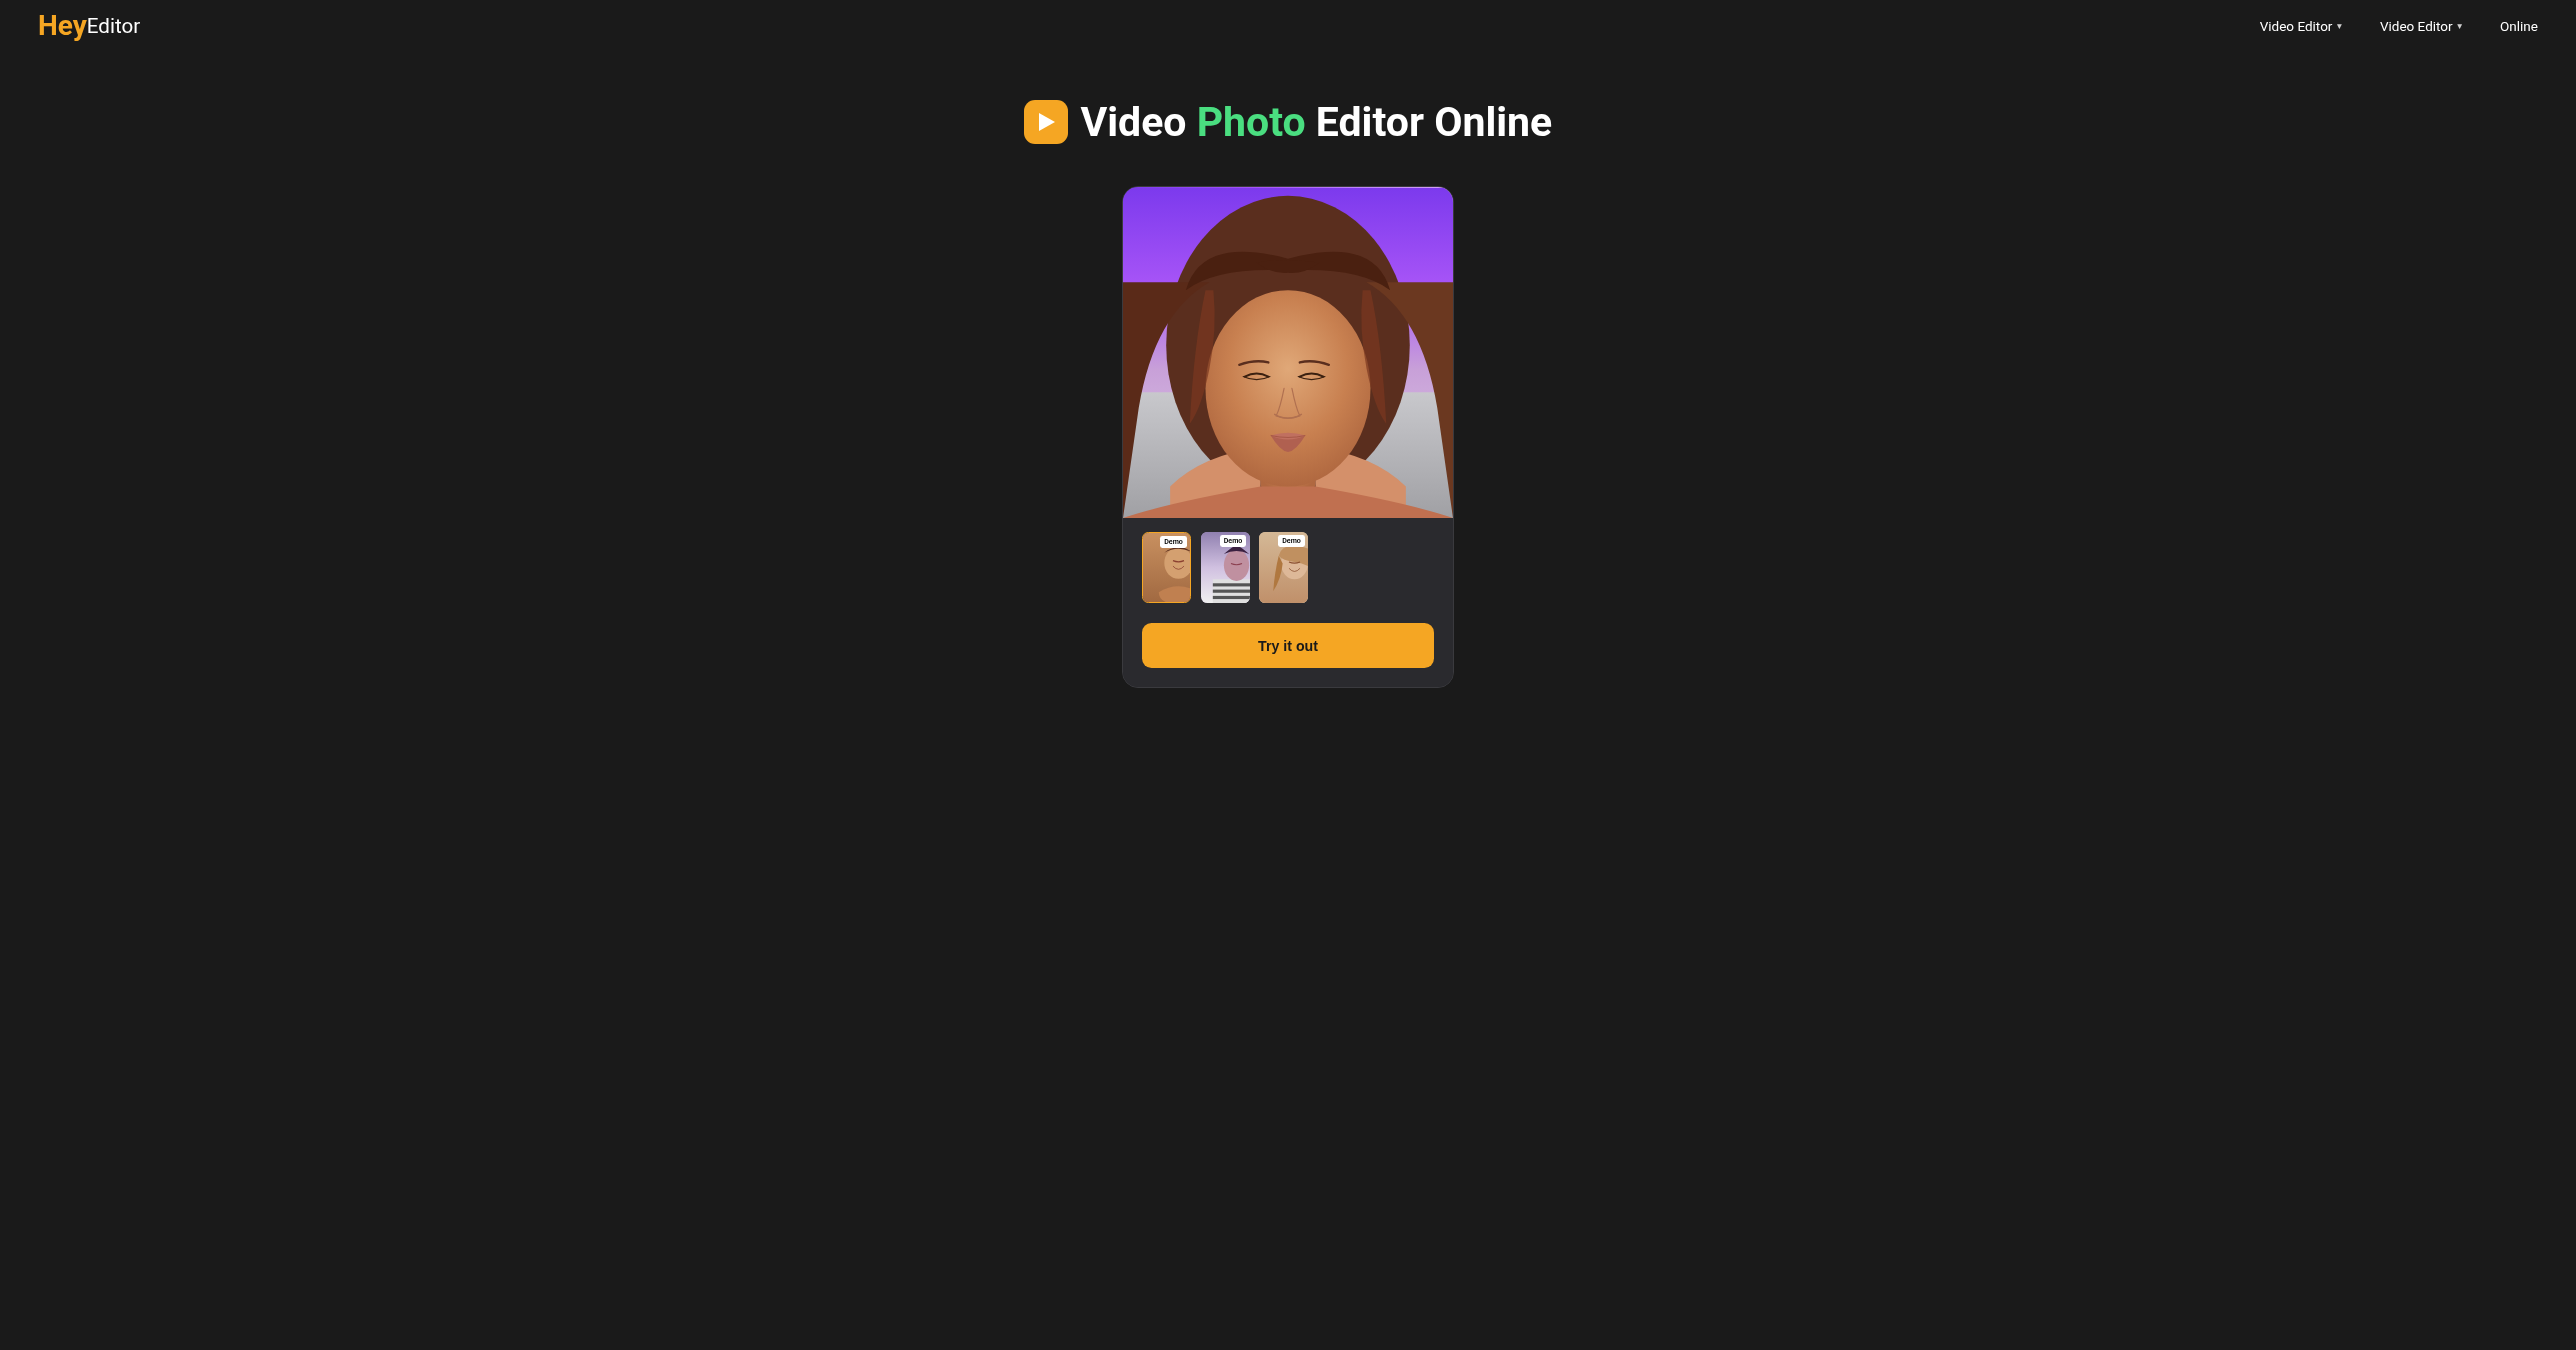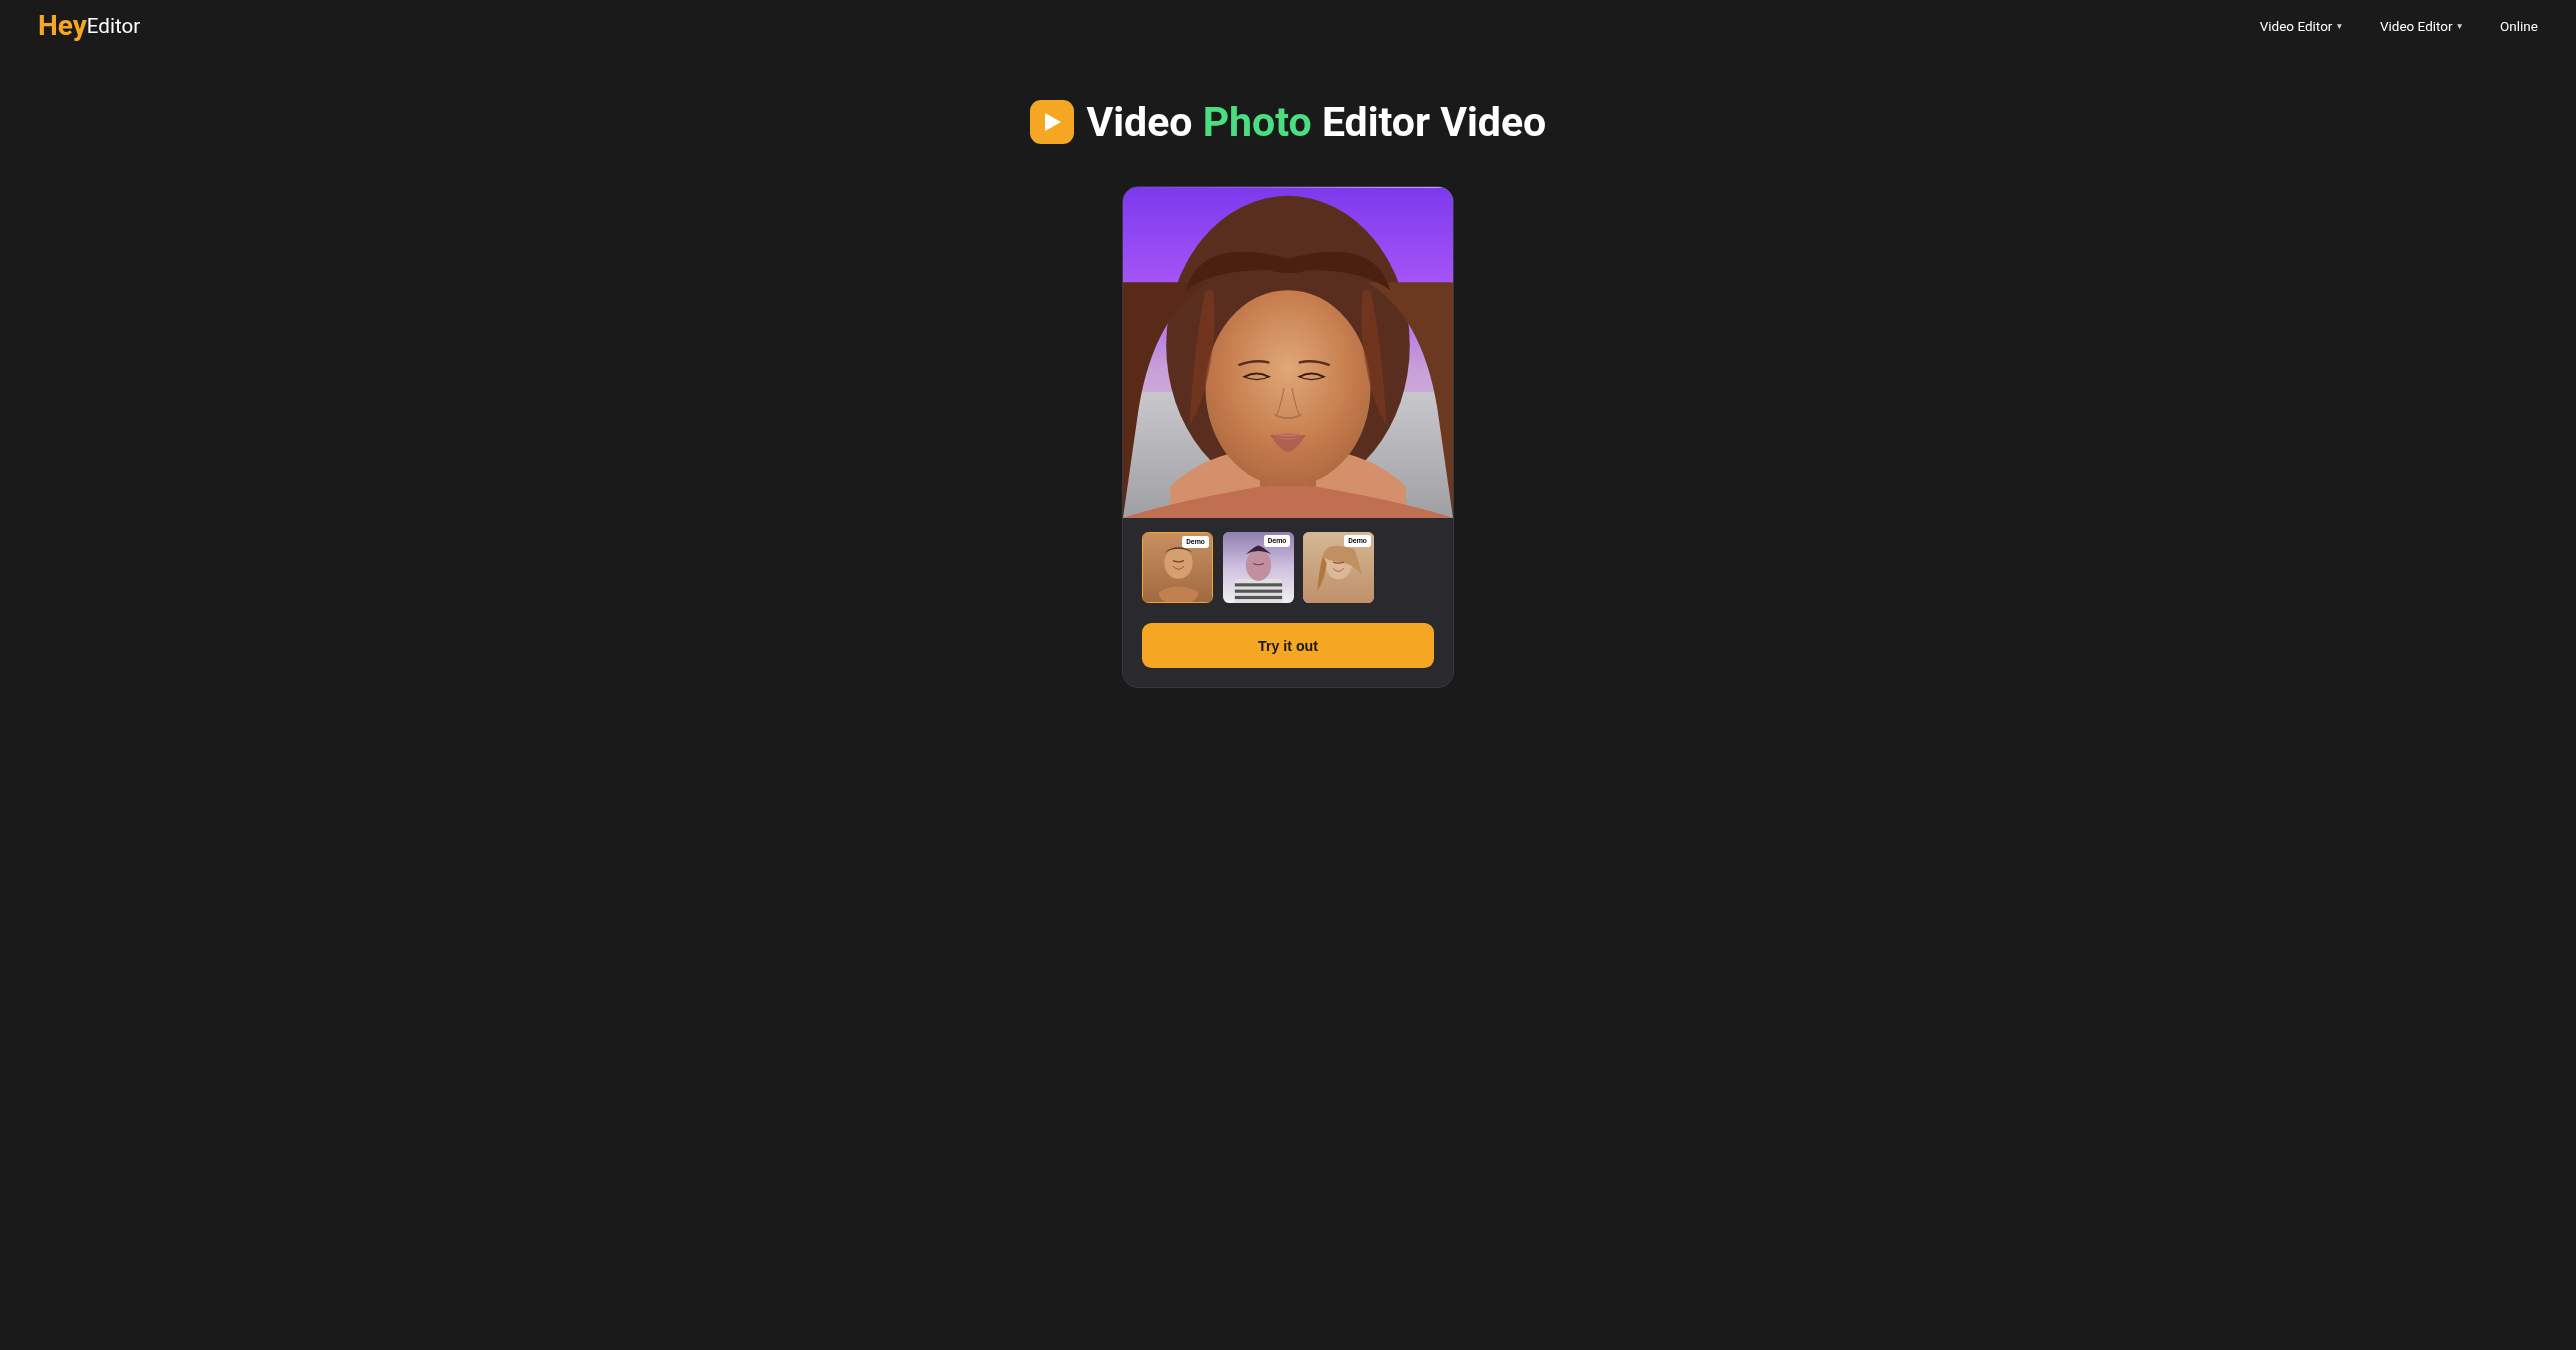--- a/index.html
+++ b/index.html
@@ -152,21 +152,21 @@
     .thumbnails-row {
       display: flex;
       gap: 9.5px;
       padding: 12.7px 19px;
       background-color: #2a2a2e;
       align-items: center;
     }
 
     .thumbnail-item {
       position: relative;
-      width: 71px;
+      width: 49px;
       height: 71px;
       border-radius: 6.3px;
       overflow: hidden;
       cursor: pointer;
       flex-shrink: 0;
     }
 
     .thumbnail-item.active {
       border: 1.6px solid #f5a623;
     }
@@ -266,21 +266,21 @@
   </ul>
 </nav>
 
 <main class="main-content">
 
   <div class="hero-title">
     <div class="play-icon-wrapper">
       <div class="play-triangle"></div>
     </div>
     <h1 class="title-text">
-      <span>Video </span><span class="title-video">Photo</span><span> Editor Video</span>
+      <span>Video </span><span class="title-video">Photo</span><span> Editor Online</span>
     </h1>
   </div>
 
   <div class="card">
 
     <div class="card-image-area">
 
       <div class="card-header-gradient"></div>
 
       <div class="card-title-overlay">Video Editor</div>

